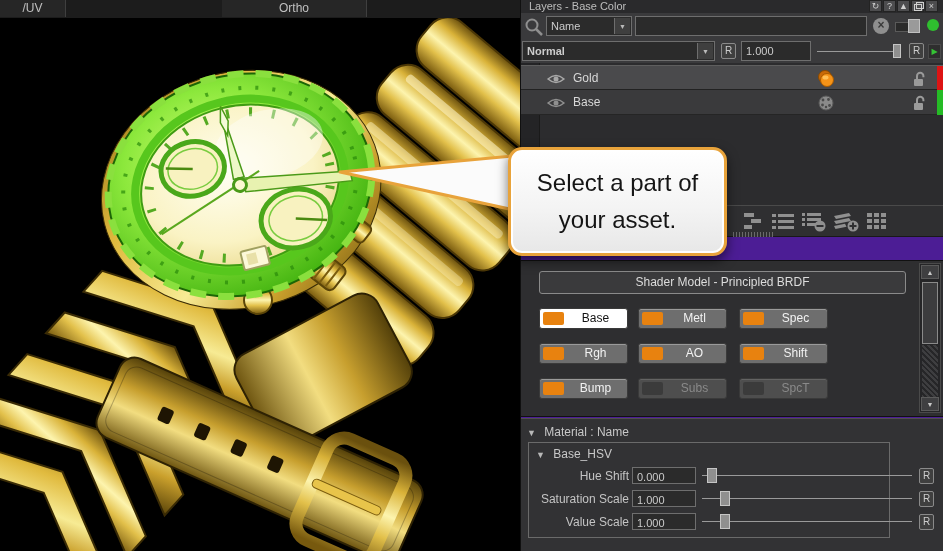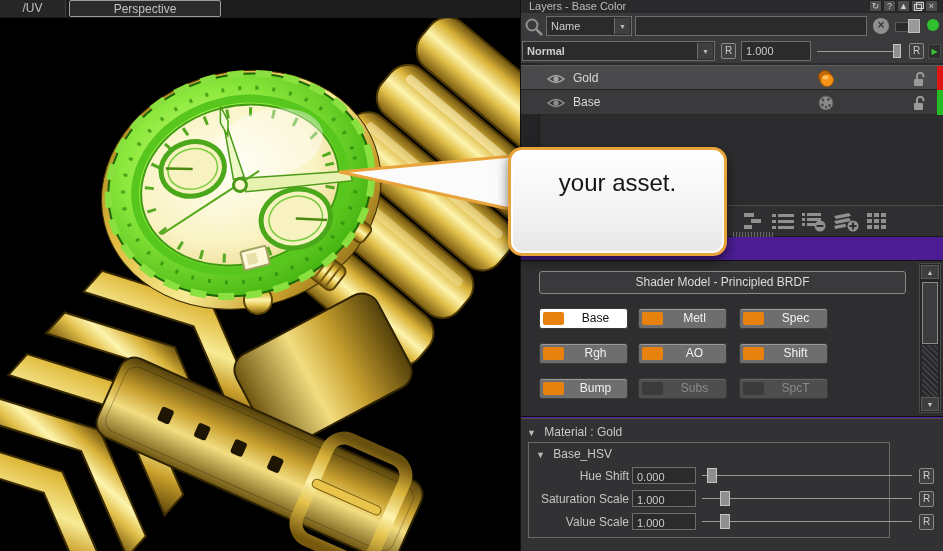--- a/index.html
+++ b/index.html
@@ -88,21 +88,21 @@
   .pslider{position:absolute;left:173px;top:8px;width:210px;height:1px;background:#9a9a9a;}
   .prbtn{left:390px;top:1px;}
 </style>
 </head>
 <body>
 
 <div id="app">
 
   <div id="tabbar" class="abs">
     <div class="tab" style="left:0;width:66px;">/UV</div>
-    <div class="tab outlined" style="left:69px;width:152px;">Perspective</div>
+    <div class="tab" style="left:222px;width:145px;">Ortho</div>
   </div>
 
   <div id="viewport" class="abs">
     <svg width="520" height="533" viewBox="0 0 520 533">
       <defs>
         <linearGradient id="gGold" x1="0" y1="0" x2="1" y2="1">
           <stop offset="0" stop-color="#8a6812"></stop>
             <stop offset=".3" stop-color="#e0ba3e"></stop>
           <stop offset=".55" stop-color="#f7eb94"></stop>
             <stop offset=".75" stop-color="#caa02c"></stop>
@@ -207,20 +207,21 @@
         <path d="M262 158 L152 196" stroke="#5aa81e" stroke-width="2"></path>
         <circle cx="240" cy="167" r="6.5" fill="#fcf8d0" stroke="#4a9a18" stroke-width="3"></circle>
       </g>
     </svg>
   </div>
 
   <svg id="tooltip-tail" class="abs">
     <polygon points="2,20 176,4 176,58" fill="#fbfbfb" stroke="#E8A33B" stroke-width="3" stroke-linejoin="round"></polygon>
   </svg>
   <div id="tooltip" class="abs">
+    <div>Select a part of</div>
     <div>your asset.</div>
   </div>
 
   <div id="panel" class="abs">
 
     <div class="titlebar">
       <span style="position:absolute;left:8px;top:0;">Layers - Base Color</span>
       <span class="tb-ico" style="left:348px;">↻</span>
       <span class="tb-ico" style="left:362px;">?</span>
       <span class="tb-ico" style="left:376px;">▲</span>
@@ -399,21 +400,21 @@
         <div class="sb-arrow" style="top:1px;">▲</div>
         <div class="sb-thumb"></div>
         <div class="sb-hatch"></div>
         <div class="sb-arrow" style="bottom:1px;">▼</div>
       </div>
     </div>
 
     <div id="mat-sec">
       <div style="position:absolute;left:6px;top:6px;">
         <span class="tri">▼</span>
-        <span>Material : Gold</span>
+        <span>Material : Name</span>
       </div>
       <div id="hsv-box">
         <div style="position:absolute;left:7px;top:4px;">
           <span class="tri">▼</span>
           <span>Base_HSV</span>
         </div>
 
         <div class="prow" style="top:24px;">
           <div class="plabel">Hue Shift</div>
           <div class="pfield inputbox">0.000</div>

